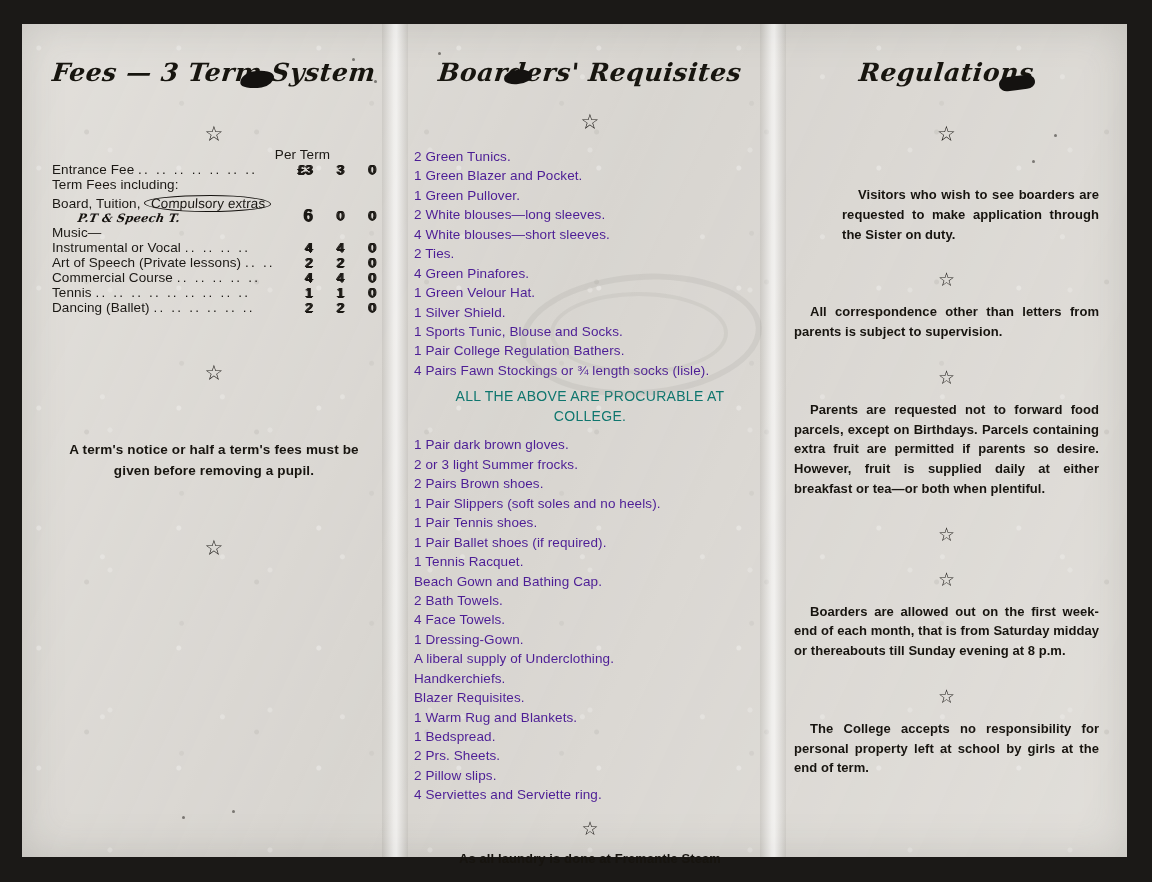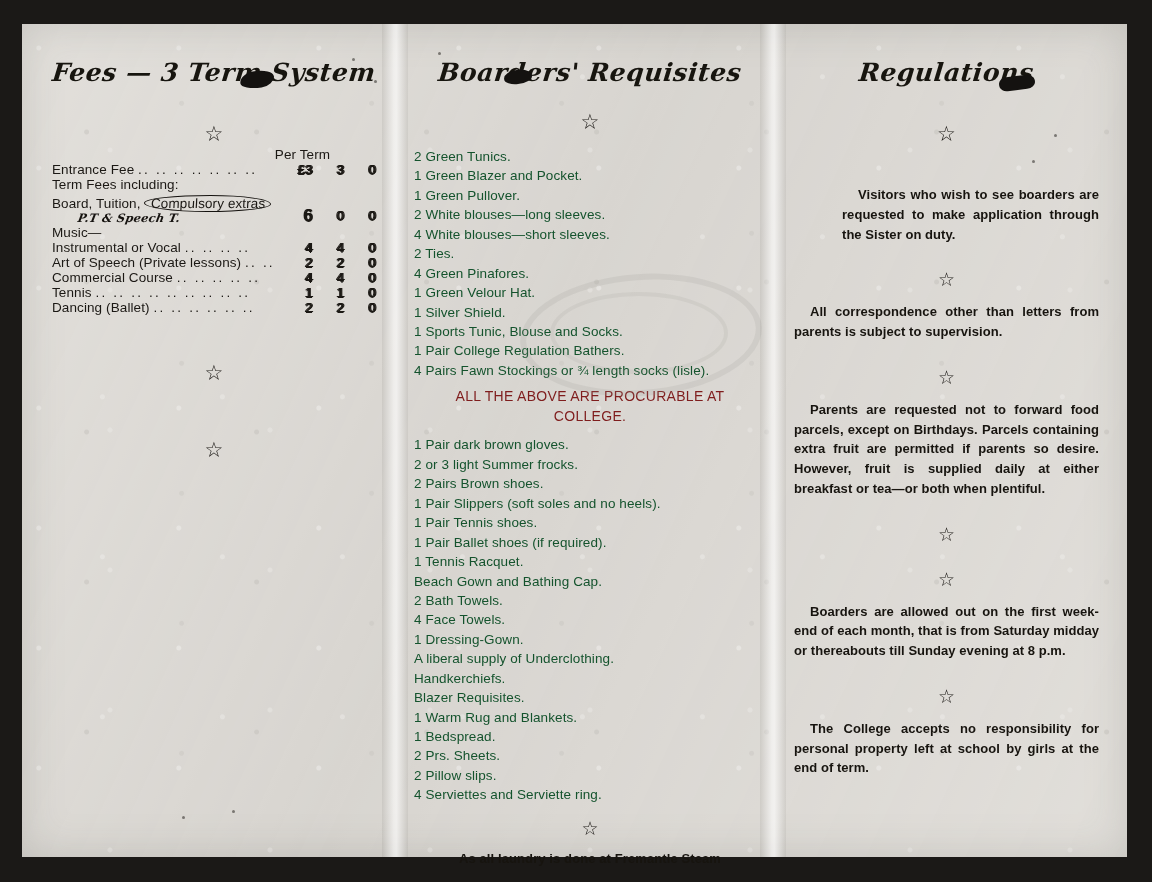--- a/index.html
+++ b/index.html
@@ -125,26 +125,26 @@
 
   
   .bold-note{
     font-weight:700;font-size:13.5px;line-height:1.55;
     text-align:center;color:#17140f;letter-spacing:.15px;
   }
 
   
   .req-list{list-style:none;margin:0;padding:0;}
   .req-list li{
-    font-size:13.5px;line-height:1.44;color:#14532d;
+    font-size:13.5px;line-height:1.44;color:#4c1d95;
     white-space:nowrap;letter-spacing:.1px;
   }
   .procurable{
     text-align:center;font-size:14px;line-height:1.4;
-    color:#7f1d1d;margin:7px 0 9px;letter-spacing:.3px;
+    color:#0f766e;margin:7px 0 9px;letter-spacing:.3px;
   }
   .laundry{
     text-align:center;font-weight:700;font-size:13px;line-height:1.5;
     color:#17140f;letter-spacing:.1px;
   }
 
   
   .reg-p{
     font-weight:700;font-size:13px;line-height:1.52;
     color:#17140f;text-align:justify;text-indent:16px;
@@ -293,20 +293,21 @@
               </td>
               <td class="amt pounds big-fig">2</td>
               <td class="amt big-fig">2</td>
               <td class="amt big-fig">0</td>
             </tr>
           </tbody>
         </table>
 
         <div class="star" style="margin-top:48px;">☆</div>
 
+        <p class="bold-note" style="margin:56px 8px 0;">A term's notice or half a term's fees must be given before removing a pupil.</p>
 
         <div class="star" style="margin-top:56px;">☆</div>
 
       </section>
 
       <section class="col" id="col-requisites">
         <div id="ghost"></div>
         <div id="ghost2"></div>
 
         <div class="title-wrap">

